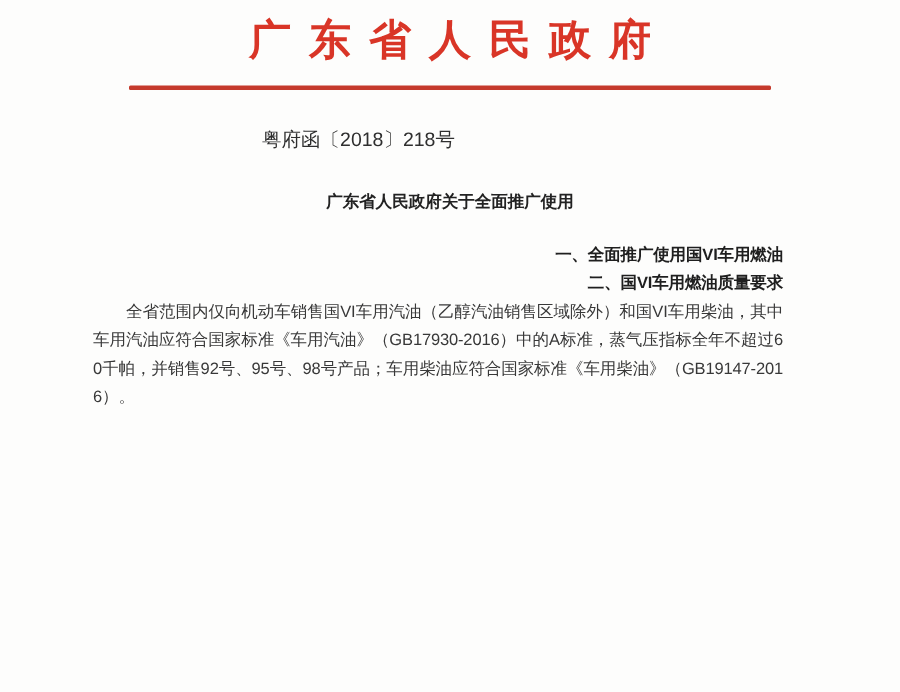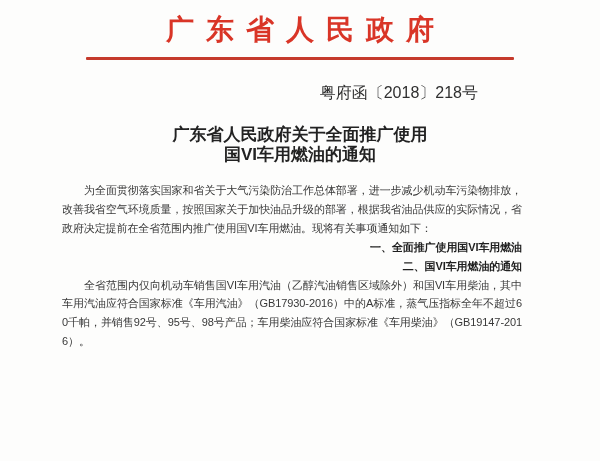--- a/index.html
+++ b/index.html
@@ -10,47 +10,47 @@
     height: 461px;
     background: #fdfdfc;
     overflow: hidden;
     font-family: "Liberation Sans", sans-serif;
     color: #343434;
   }
   .masthead {
     padding-top: 13px;
     padding-left: 12px; 
     text-align: center;
-    font-family: Liberation Sans, sans-serif;
+    font-family: Liberation Mono, monospace;
     font-weight: 700;
     font-size: 28px;
     line-height: 34px;
     letter-spacing: 12px;
     color: #d93527;
   }
   .rule {
     margin: 10px auto 0;
     width: 428px;
     height: 3px;
     background: #c53a2c;
     border-radius: 1px;
   }
   .doc-number {
     margin-top: 25px;
     padding-right: 122px;
-    text-align: right;
-    font-size: 16px;
+    text-align: center;
+    font-size: 13px;
     line-height: 16px;
     color: #2f2f2f;
   }
   .doc-title {
     margin-top: 24px;
     text-align: center;
     font-weight: 700;
-    font-size: 17px;
+    font-size: 11px;
     line-height: 20px;
     color: #222222;
   }
   .body-text {
     margin: 16px 78px 0 62px;
     font-size: 11px;
     line-height: 18.9px;
     letter-spacing: -0.1px;
     color: #383838;
   }
@@ -72,23 +72,21 @@
 <div class="page">
 
   <div class="masthead">广东省人民政府</div>
 
   <div class="rule"></div>
 
   <div class="doc-number">粤府函〔2018〕218号</div>
 
   <div class="doc-title">
     <div>广东省人民政府关于全面推广使用</div>
-    <div>国VI车用燃油的通知</div>
   </div>
 
   <div class="body-text">
-    <p>为全面贯彻落实国家和省关于大气污染防治工作总体部署，进一步减少机动车污染物排放，改善我省空气环境质量，按照国家关于加快油品升级的部署，根据我省油品供应的实际情况，省政府决定提前在全省范围内推广使用国VI车用燃油。现将有关事项通知如下：</p>
     <p class="heading">一、全面推广使用国VI车用燃油</p>
-    <p class="heading">二、国VI车用燃油的通知</p>
+    <p class="heading">二、国VI车用燃油质量要求</p>
     <p>全省范围内仅向机动车销售国VI车用汽油（乙醇汽油销售区域除外）和国VI车用柴油，其中车用汽油应符合国家标准《车用汽油》（GB17930-2016）中的A标准，蒸气压指标全年不超过60千帕，并销售92号、95号、98号产品；车用柴油应符合国家标准《车用柴油》（GB19147-2016）。</p>
   </div>
 
 </div>
 
 </body></html>

